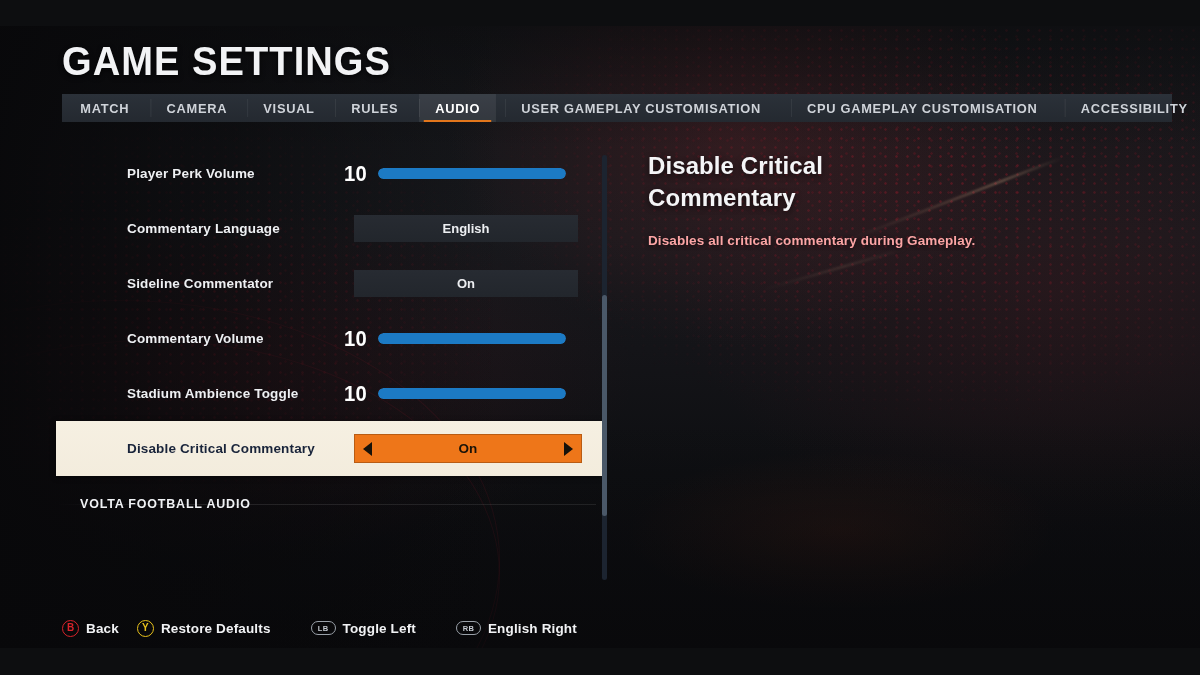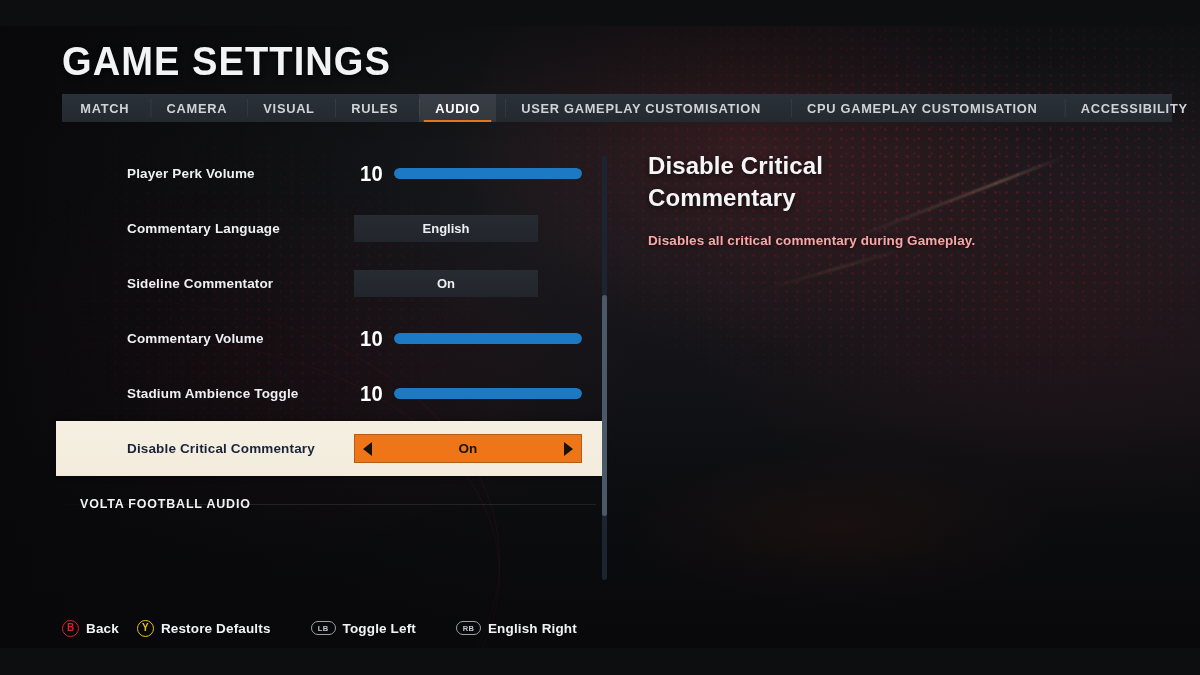--- a/index.html
+++ b/index.html
@@ -115,38 +115,38 @@
     position:absolute; left:24px; font-size:13px; font-weight:700;
     color:#f0f2f5; letter-spacing:0.85px; white-space:nowrap;
     transform:scaleX(0.96); transform-origin:left center;
   }
   .section-rule {
     position:absolute; left:0; right:6px; top:50%; height:1px;
     background:linear-gradient(90deg, rgba(255,255,255,0) 0%, rgba(255,255,255,0.10) 22%, rgba(255,255,255,0.085) 100%);
   }
 
   
-  .ctl-slider { position:absolute; left:304px; display:flex; align-items:center; }
+  .ctl-slider { position:absolute; left:288px; display:flex; align-items:center; }
   .slider-value {
     width:34px; text-align:left; font-size:22px; font-weight:700;
     color:#ffffff; letter-spacing:0.3px; line-height:1;
     transform:scaleX(0.92); transform-origin:left center;
   }
   .slider-track {
     position:relative; width:188px; height:11px; border-radius:6px;
     background:rgba(255,255,255,0.07); overflow:hidden;
   }
   .slider-fill {
     position:absolute; left:0; top:0; bottom:0; border-radius:6px;
     background:#1c7ac4;
   }
 
   
   .ctl-box {
-    position:absolute; left:298px; width:184px; height:27px;
+    position:absolute; left:298px; width:224px; height:27px;
     background:linear-gradient(180deg,#272b32 0%,#22262c 100%);
     display:flex; align-items:center; justify-content:center;
     font-size:13px; font-weight:700; color:#eceef1;
   }
 
   
   .row.selected {
     background:linear-gradient(180deg,#f6f0e2 0%,#f3ecdd 100%);
     box-shadow:0 1px 5px rgba(0,0,0,0.5);
   }

